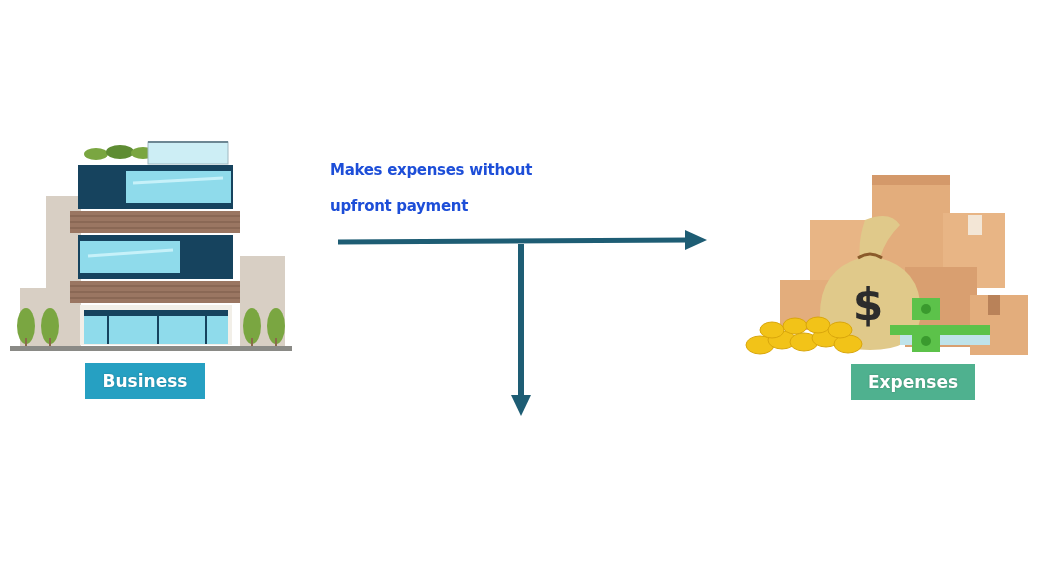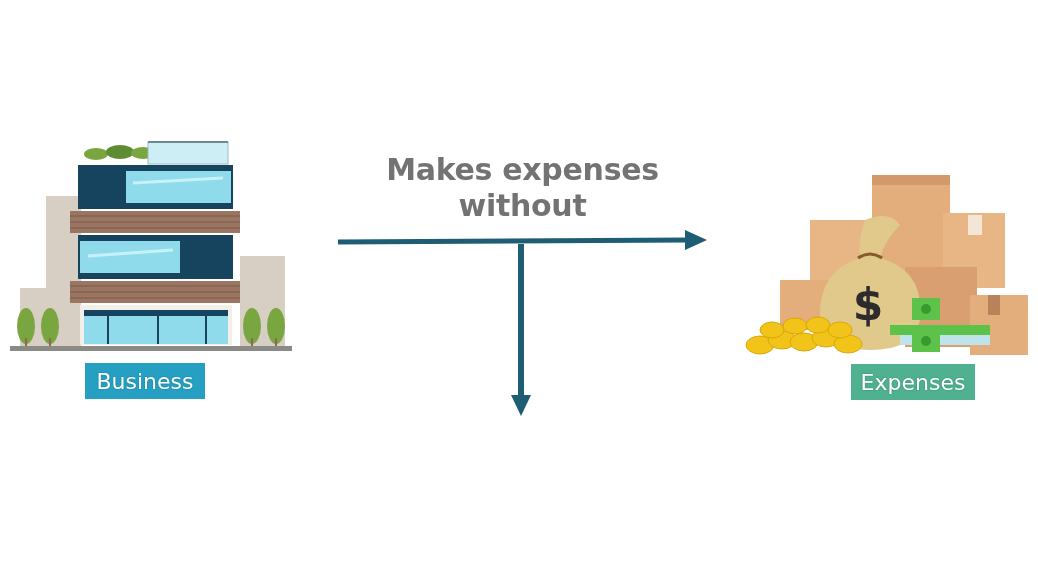--- a/index.html
+++ b/index.html
@@ -1,19 +1,19 @@
 <!DOCTYPE html>
 <html><head>
   <meta charset="utf-8">
   <style>
     html, body { margin: 0; padding: 0; }
     body { width: 1038px; height: 564px; background: #ffffff; position: relative; overflow: hidden; font-family: "DejaVu Sans", "Liberation Sans", sans-serif; }
     .abs { position: absolute; }
-    .text-block { position: absolute; text-align: center; color: #737373; font-weight: bold; font-size: 30px; line-height: 36px; letter-spacing: -0.3px; }
-    .label { position: absolute; color: #ffffff; font-weight: normal; font-size: 22px; display: flex; align-items: center; justify-content: center; text-shadow: 0 0 2px rgba(0,0,0,0.25); }
+    .text-block { position: absolute; text-align: left; color: #1d4ed8; font-weight: bold; font-size: 15px; line-height: 36px; letter-spacing: -0.3px; }
+    .label { position: absolute; color: #ffffff; font-weight: bold; font-size: 17px; display: flex; align-items: center; justify-content: center; text-shadow: 0 0 2px rgba(0,0,0,0.25); }
   </style>
 </head>
 <body>
 
 <svg class="abs" style="left:8px; top:138px;" width="285" height="222" viewBox="0 0 285 222">
 
   <rect x="38" y="58" width="35" height="150" fill="#d8cfc4"></rect>
   <rect x="12" y="150" width="30" height="58" fill="#d8cfc4"></rect>
   <rect x="232" y="118" width="45" height="90" fill="#d8cfc4"></rect>
 
@@ -69,20 +69,21 @@
 
   <rect x="2" y="208" width="282" height="5" fill="#8a8a86"></rect>
 </svg>
 
 <div class="label" style="left:85px; top:363px; width:120px; height:36px; background:#26a0c2;">
   <span>Business</span>
 </div>
 
 <div class="text-block" style="left:330px; top:152px; width:385px;">
   <div>Makes expenses without</div>
+  <div>upfront payment</div>
 </div>
 
 <svg class="abs" style="left:330px; top:225px;" width="390" height="195" viewBox="0 0 390 195">
   <g>
     <line x1="8" y1="17" x2="358" y2="15" stroke="#1e5d74" stroke-width="5"></line>
     <polygon points="355,5 377,15 355,25" fill="#1e5d74"></polygon>
   </g>
   <g>
     <line x1="191" y1="19" x2="191" y2="172" stroke="#1e5d74" stroke-width="6"></line>
     <polygon points="181,170 201,170 191,191" fill="#1e5d74"></polygon>

